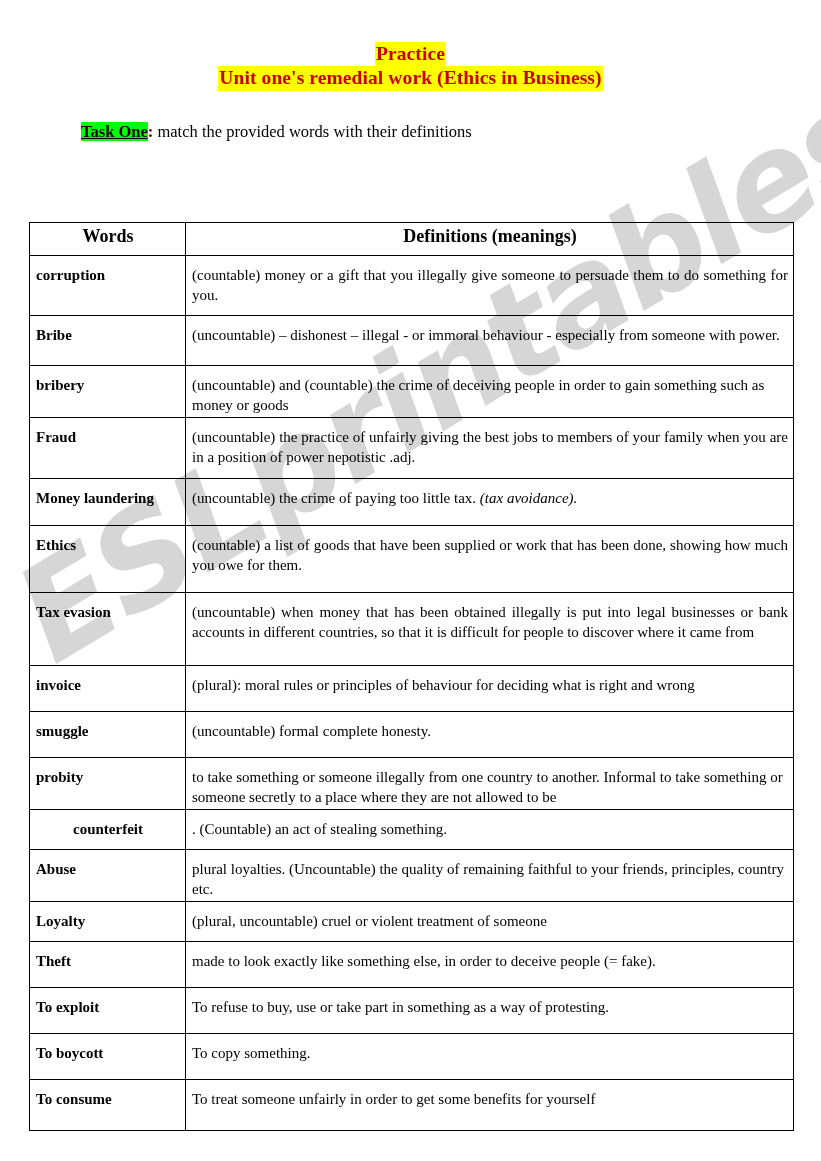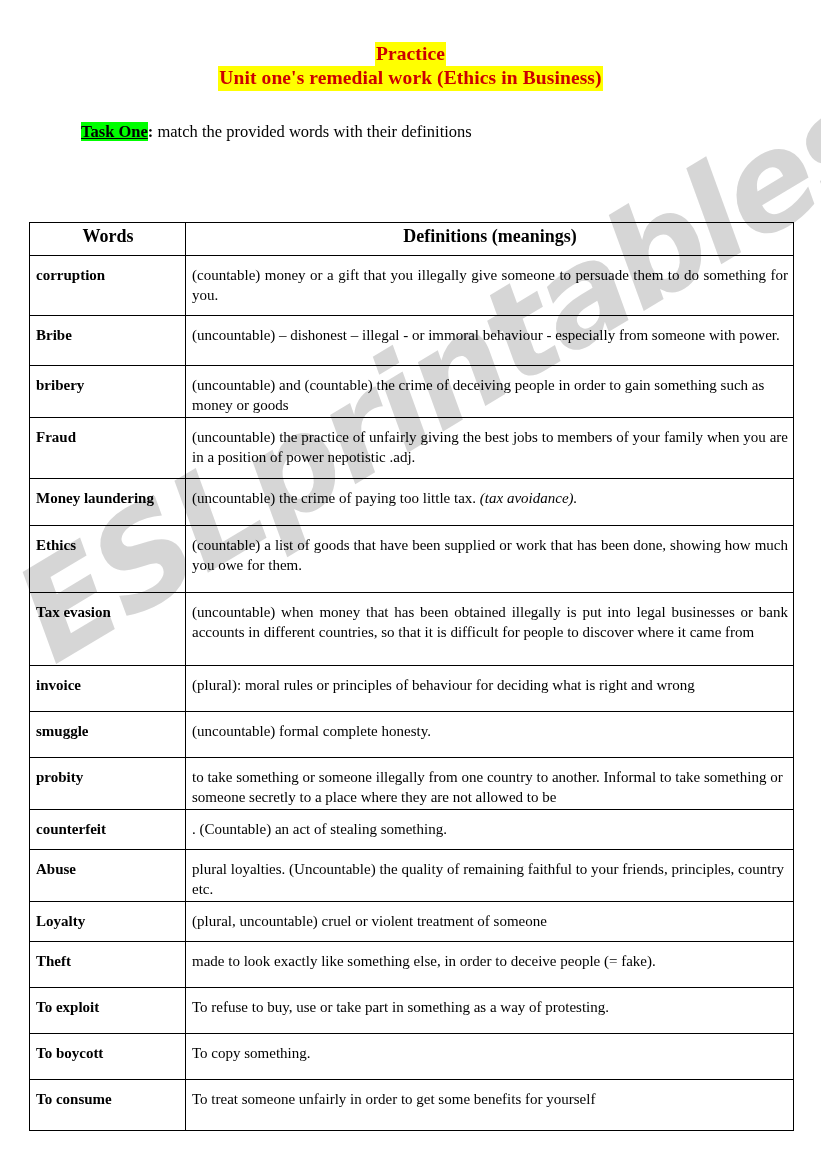--- a/index.html
+++ b/index.html
@@ -129,21 +129,21 @@
   tr.r-h2 td { height: 37px; }
   tr.r-h3 td { height: 39px; }
   tr.r-h4 td { height: 48px; }
   tr.r-h5 td { height: 35px; }
   tr.r-h6 td { height: 34px; }
   tr.r-h7 td { height: 54px; }
   tr.r-h8 td { height: 60px; }
   tr.r-h9 td { height: 33px; }
   tr.r-h10 td { height: 33px; }
   tr.r-h11 td { height: 36px; }
-  tr.r-h12 td { height: 27px; }
+  tr.r-h12 td { height: 27px; text-align: center; }
   tr.r-h13 td { height: 38px; }
   tr.r-h14 td { height: 27px; }
   tr.r-h15 td { height: 33px; }
   tr.r-h16 td { height: 33px; margin-top: 43px; }
   tr.r-h17 td { height: 33px; }
   tr.r-h18 td { height: 33px; }
   tr.r-h19 td { height: 38px; }
 
   
   tr.dotted-top > td { border-top: 1px dotted #555555; }

